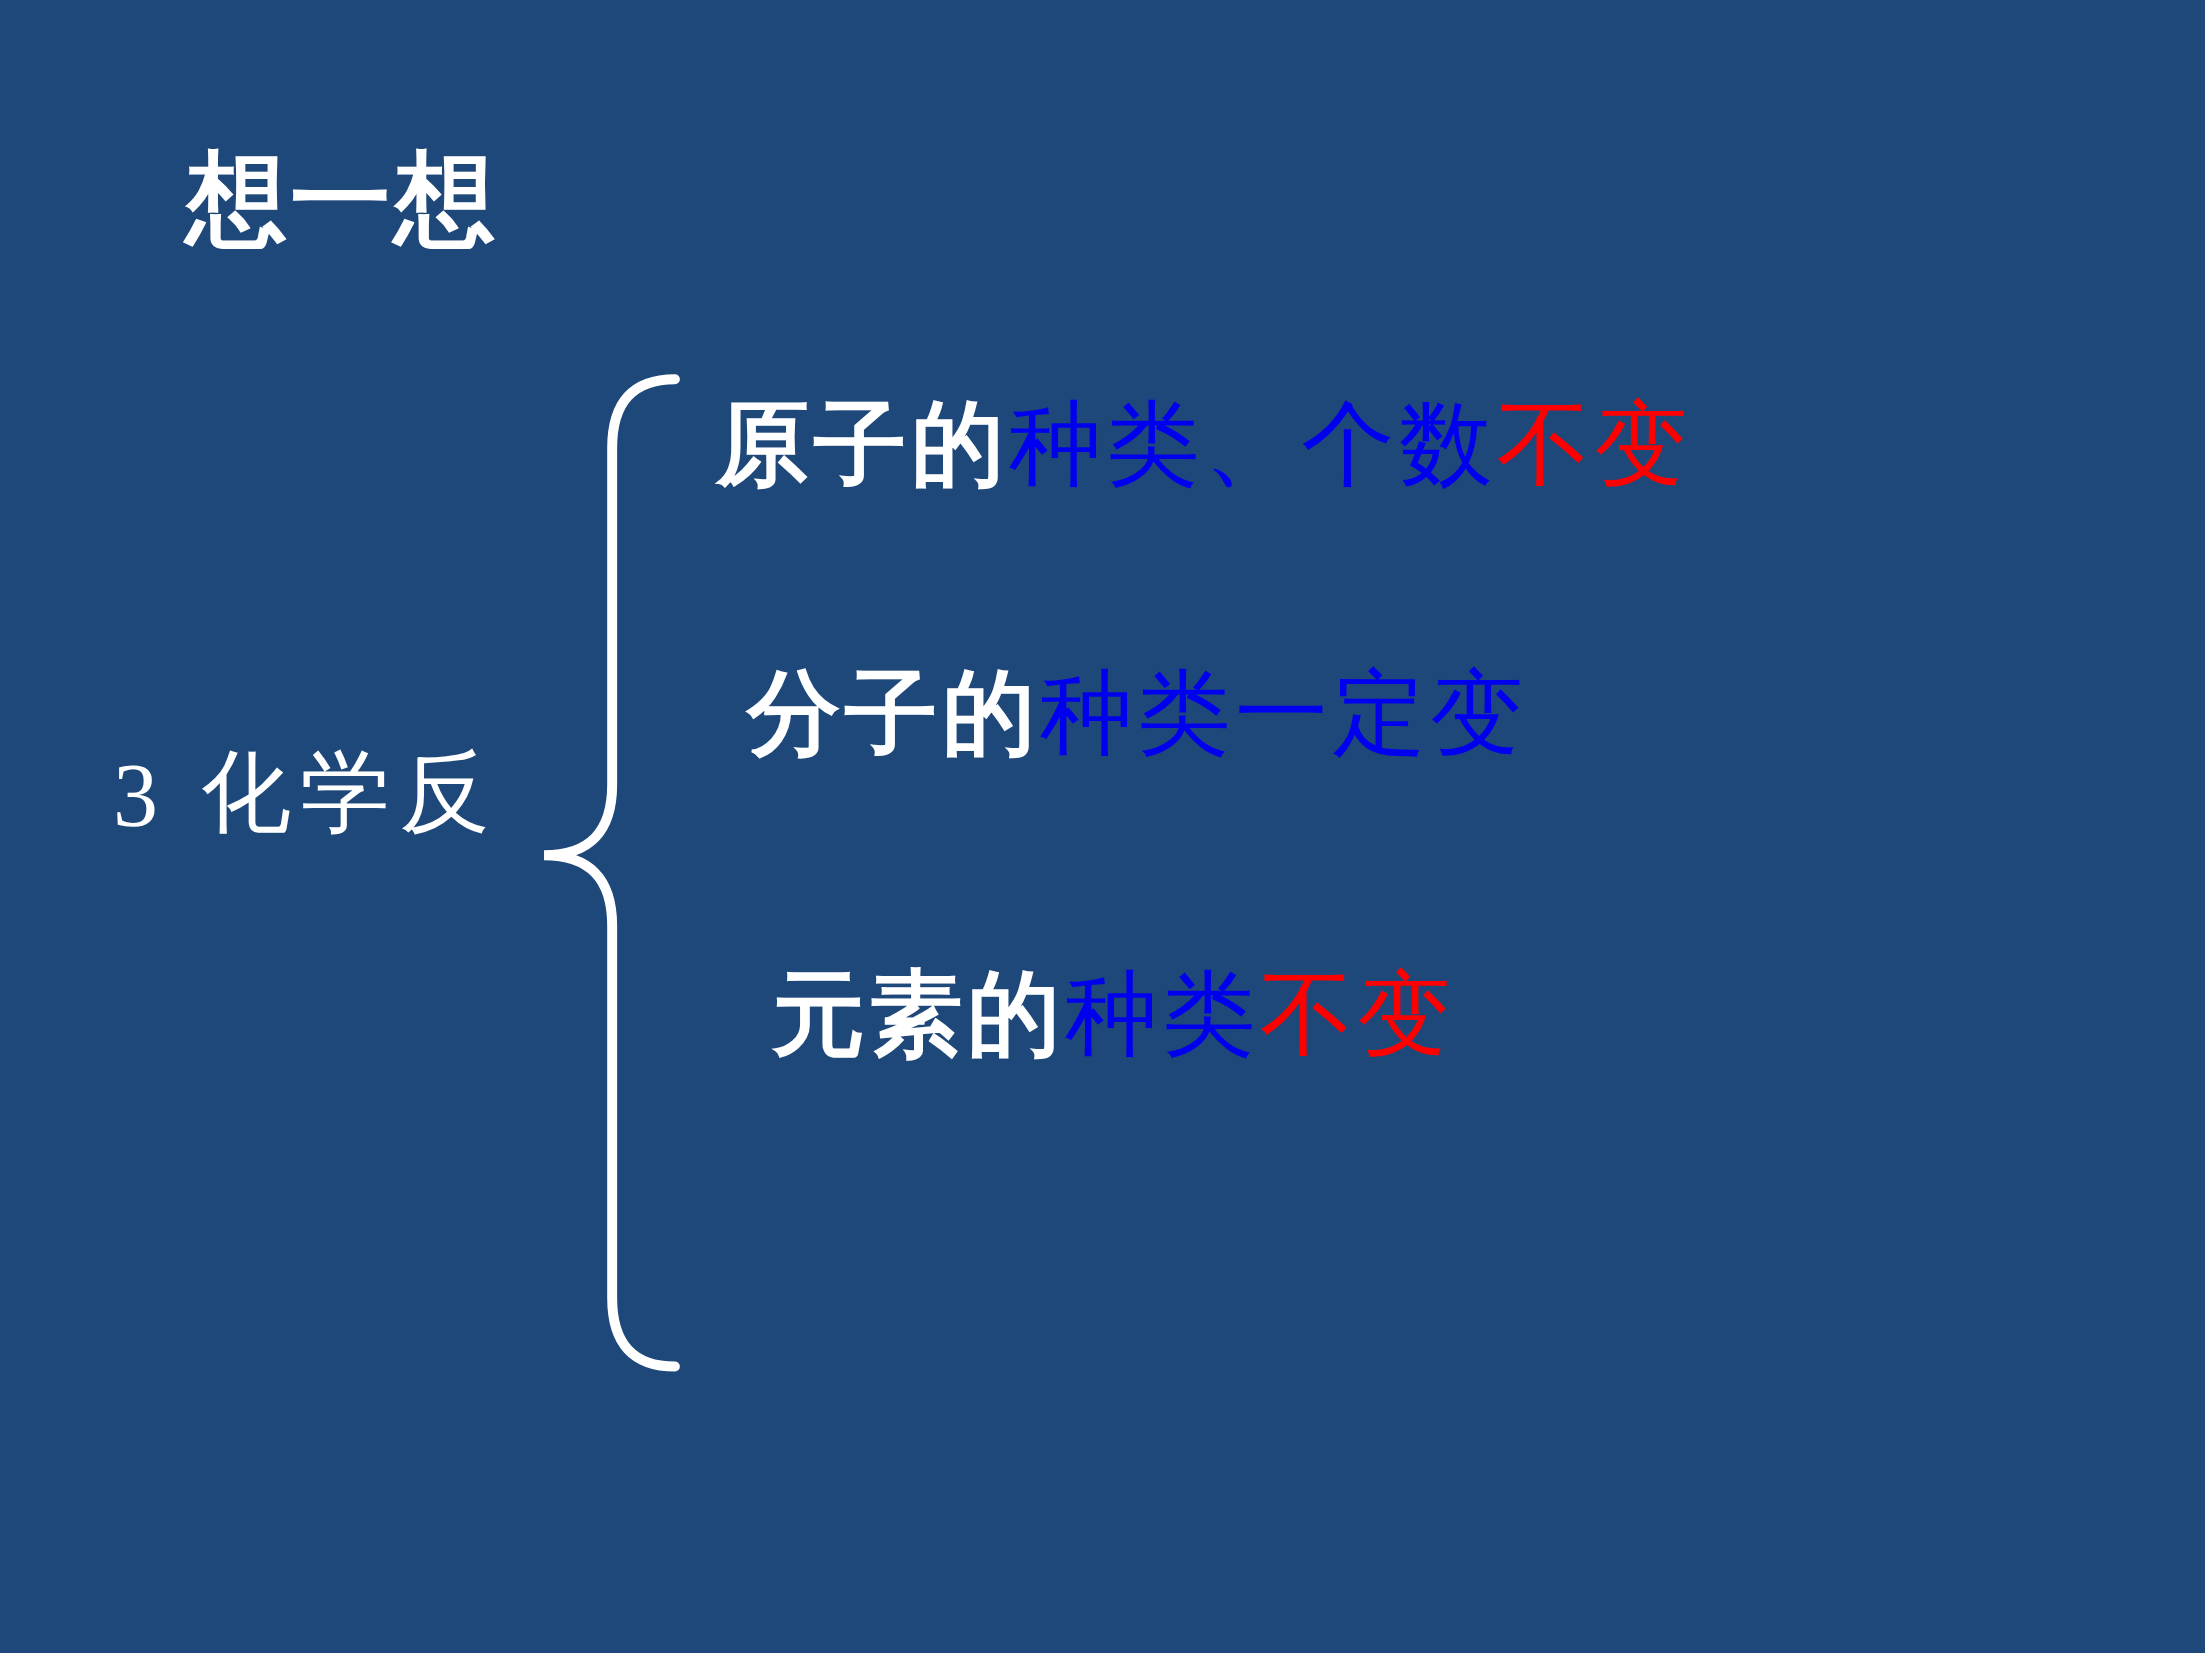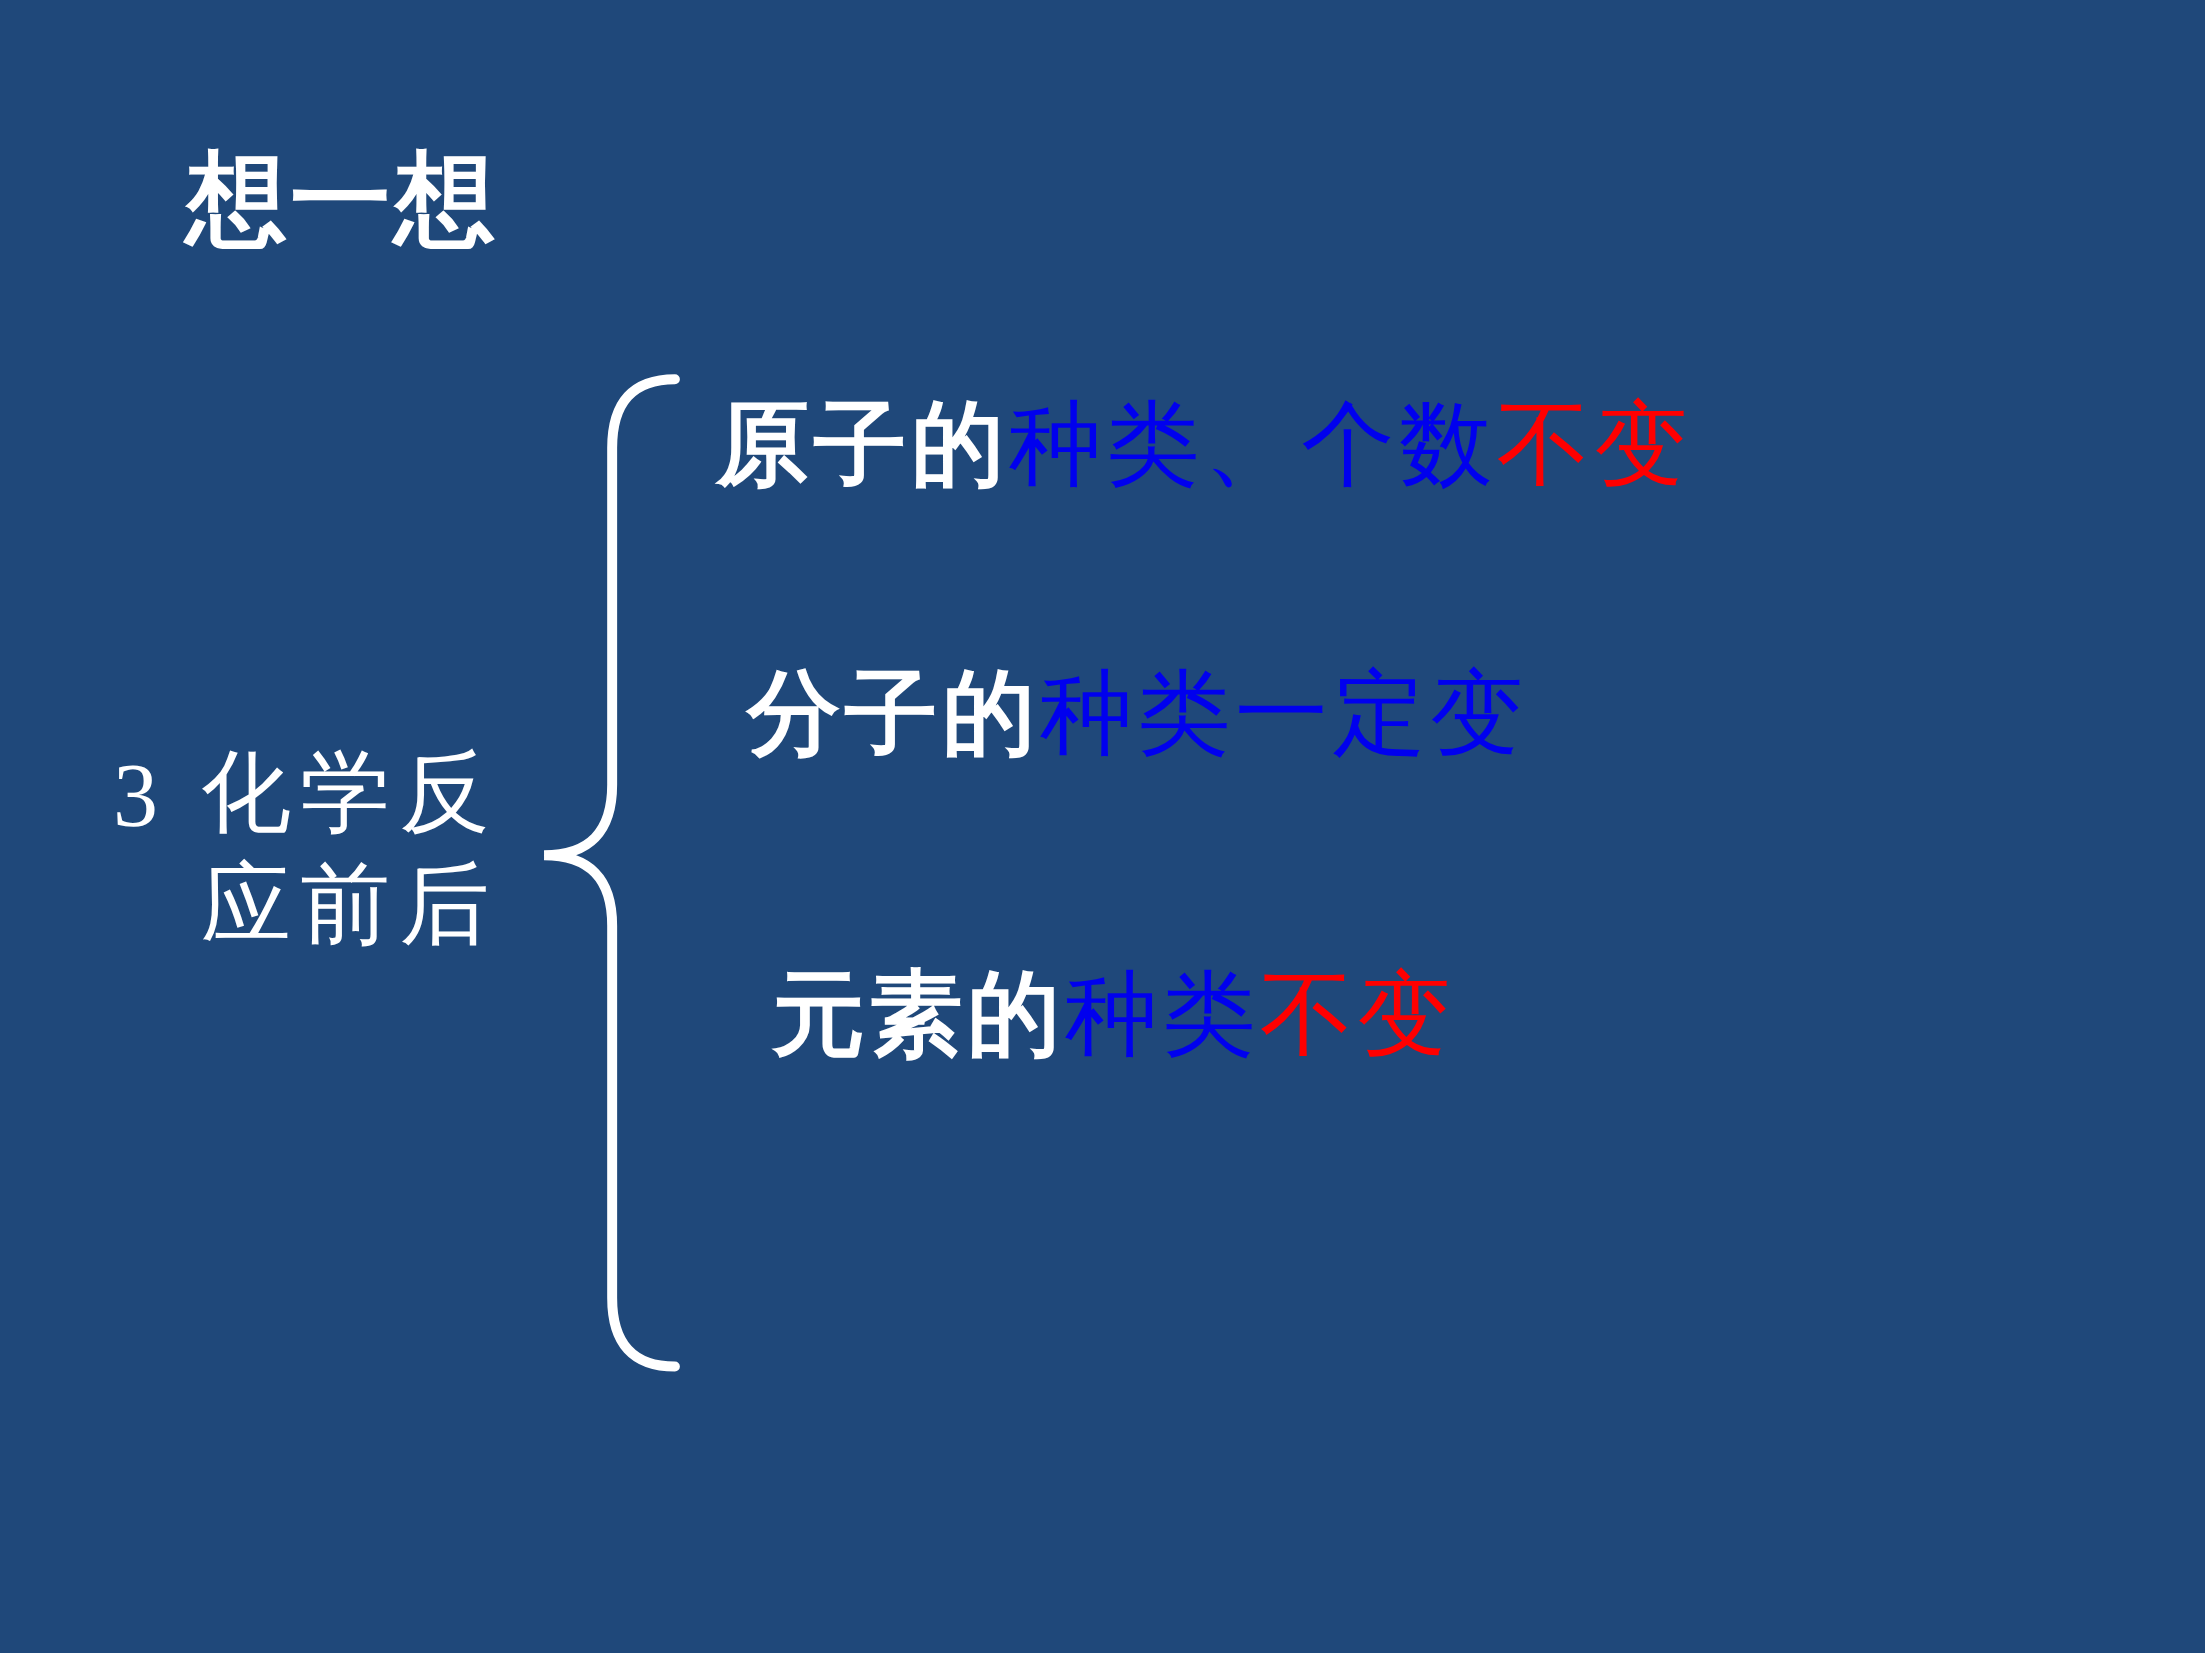--- a/index.html
+++ b/index.html
@@ -74,21 +74,20 @@
 <body>
 
 <div class="slide">
 
   <div class="title">想一想</div>
 
   <div class="section-label">
     <span class="section-number">3</span>
     <span class="section-text">
       <span>化学反</span>
-      <span>应前后</span>
     </span>
   </div>
 
   <svg class="brace" viewBox="0 0 260 1360" aria-hidden="true">
     <path d="M 222 25
              Q 140 25 140 115
              L 140 555
              Q 140 647 51 647
              Q 140 647 140 739
              L 140 1225

